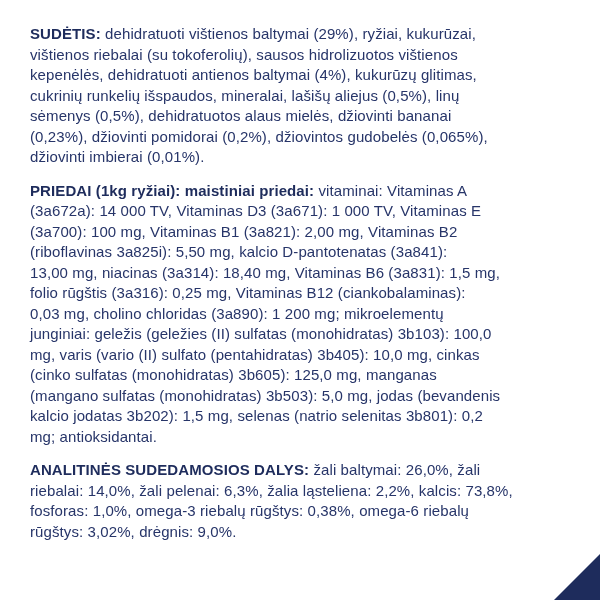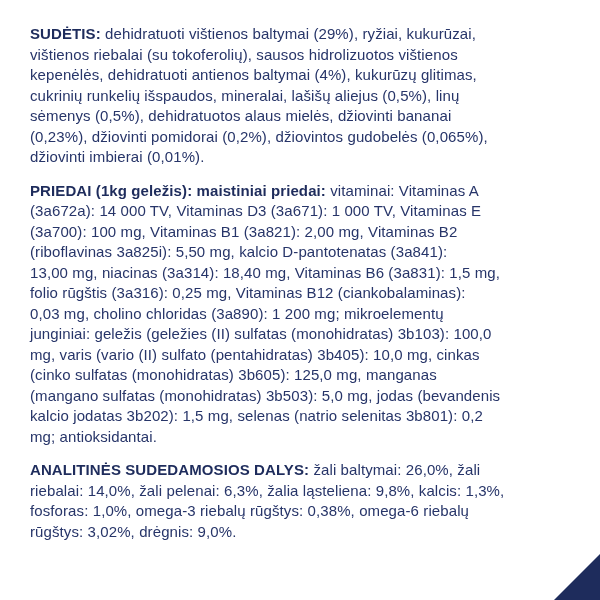--- a/index.html
+++ b/index.html
@@ -40,36 +40,36 @@
 <div class="page">
 
   <p class="sec"><b class="h">SUDĖTIS:</b><span> dehidratuoti vištienos baltymai (29%), ryžiai, kukurūzai,
 vištienos riebalai (su tokoferolių), sausos hidrolizuotos vištienos
 kepenėlės, dehidratuoti antienos baltymai (4%), kukurūzų glitimas,
 cukrinių runkelių išspaudos, mineralai, lašišų aliejus (0,5%), linų
 sėmenys (0,5%), dehidratuotos alaus mielės, džiovinti bananai
 (0,23%), džiovinti pomidorai (0,2%), džiovintos gudobelės (0,065%),
 džiovinti imbierai (0,01%).</span></p>
 
-  <p class="sec"><b class="h">PRIEDAI (1kg geležis): maistiniai priedai:</b><span> vitaminai: Vitaminas A
+  <p class="sec"><b class="h">PRIEDAI (1kg ryžiai): maistiniai priedai:</b><span> vitaminai: Vitaminas A
 (3a672a): 14 000 TV, Vitaminas D3 (3a671): 1 000 TV, Vitaminas E
 (3a700): 100 mg, Vitaminas B1 (3a821): 2,00 mg, Vitaminas B2
 (riboflavinas 3a825i): 5,50 mg, kalcio D-pantotenatas (3a841):
 13,00 mg, niacinas (3a314): 18,40 mg, Vitaminas B6 (3a831): 1,5 mg,
 folio rūgštis (3a316): 0,25 mg, Vitaminas B12 (ciankobalaminas):
 0,03 mg, cholino chloridas (3a890): 1 200 mg; mikroelementų
 junginiai: geležis (geležies (II) sulfatas (monohidratas) 3b103): 100,0
 mg, varis (vario (II) sulfato (pentahidratas) 3b405): 10,0 mg, cinkas
 (cinko sulfatas (monohidratas) 3b605): 125,0 mg, manganas
 (mangano sulfatas (monohidratas) 3b503): 5,0 mg, jodas (bevandenis
 kalcio jodatas 3b202): 1,5 mg, selenas (natrio selenitas 3b801): 0,2
 mg; antioksidantai.</span></p>
 
   <p class="sec"><b class="h">ANALITINĖS SUDEDAMOSIOS DALYS:</b><span> žali baltymai: 26,0%, žali
-riebalai: 14,0%, žali pelenai: 6,3%, žalia ląsteliena: 9,8%, kalcis: 1,3%,
+riebalai: 14,0%, žali pelenai: 6,3%, žalia ląsteliena: 2,2%, kalcis: 73,8%,
 fosforas: 1,0%, omega-3 riebalų rūgštys: 0,38%, omega-6 riebalų
 rūgštys: 3,02%, drėgnis: 9,0%.</span></p>
 
 
   <svg class="corner-triangle" viewBox="0 0 46 46" xmlns="http://www.w3.org/2000/svg">
     <path d="M46 0 L46 46 L0 46 Z" fill="#1e2c5c"></path>
   </svg>
 
 </div>
 

